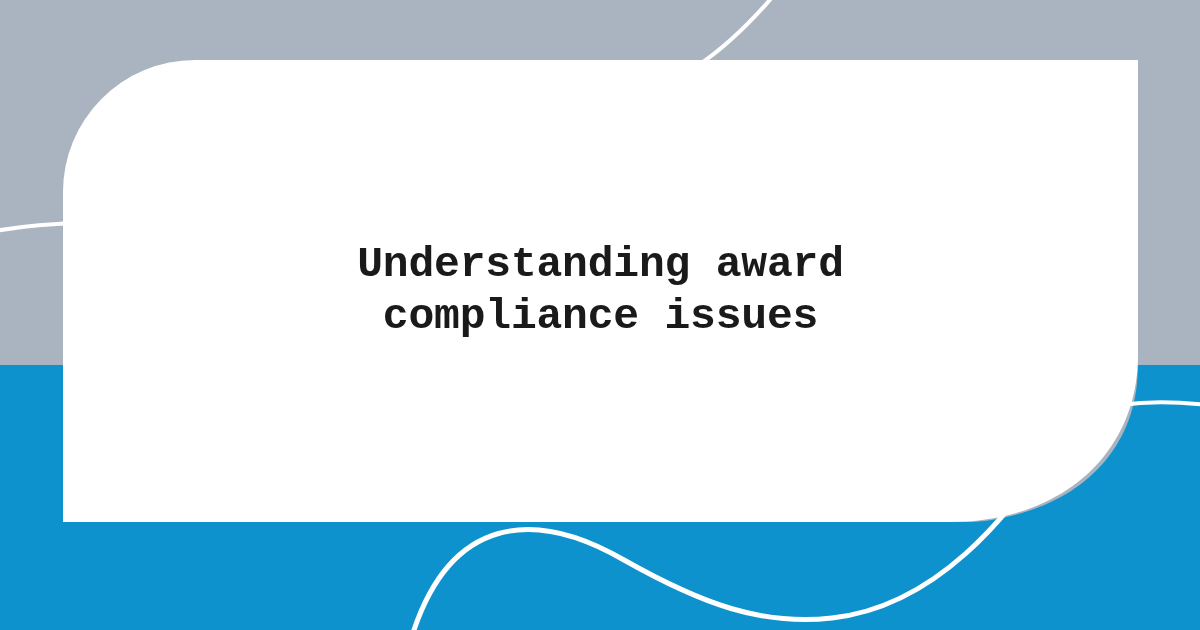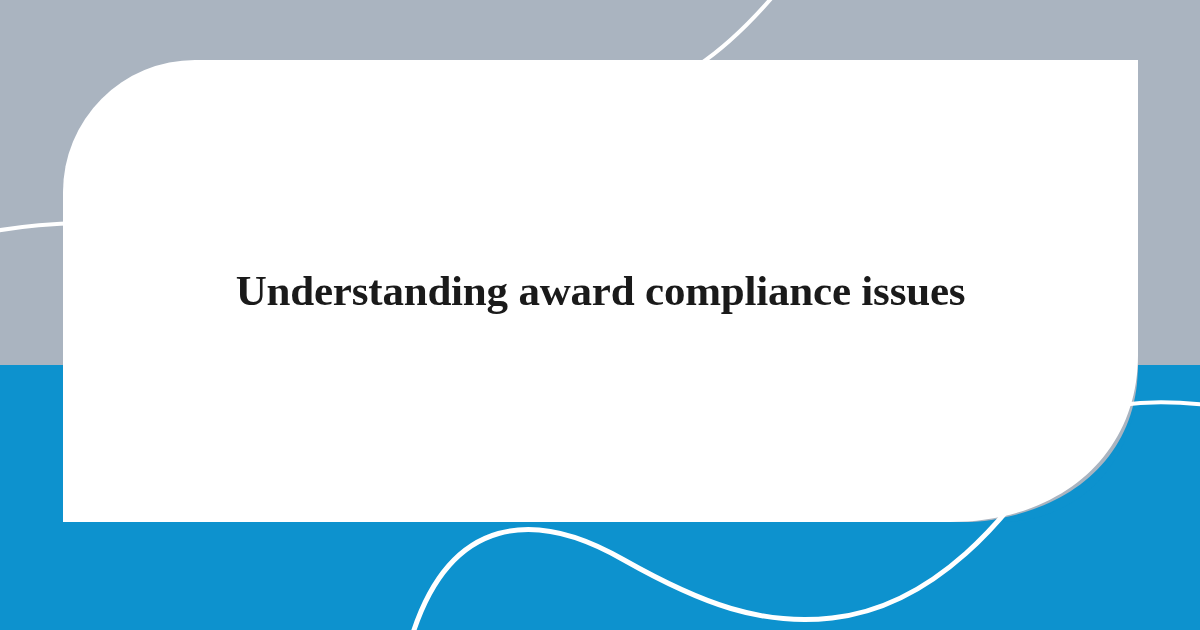--- a/index.html
+++ b/index.html
@@ -69,21 +69,21 @@
   }
   #page-title {
     margin: 0;
     width: 750px;
     text-align: center;
     font-size: 43px;
     line-height: 1.22;
     font-weight: 700;
     letter-spacing: -0.2px;
     color: #1a1a1a;
-    font-family: Liberation Serif, serif;
+    font-family: Liberation Mono, monospace;
   }
 </style>
 </head>
 <body>
 
 <div id="canvas">
 
   <div class="band" id="band-gray"></div>
   <div class="band" id="band-blue"></div>
 

